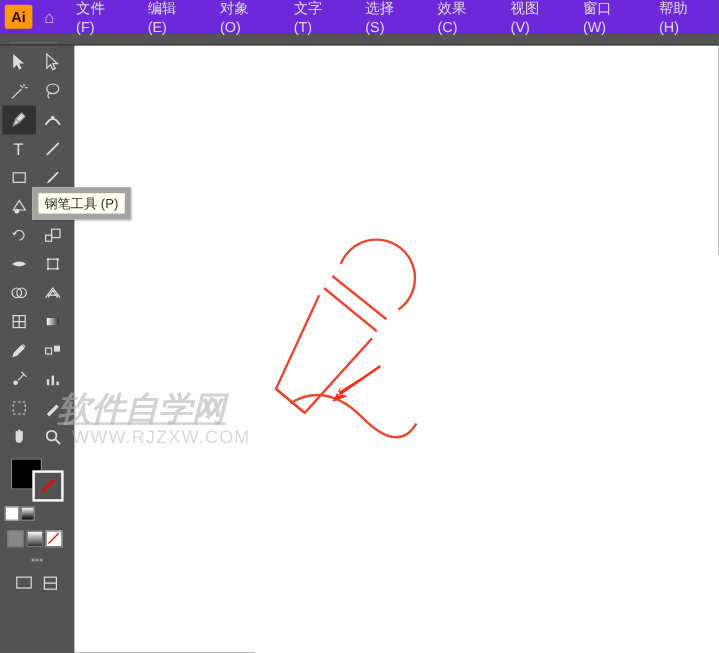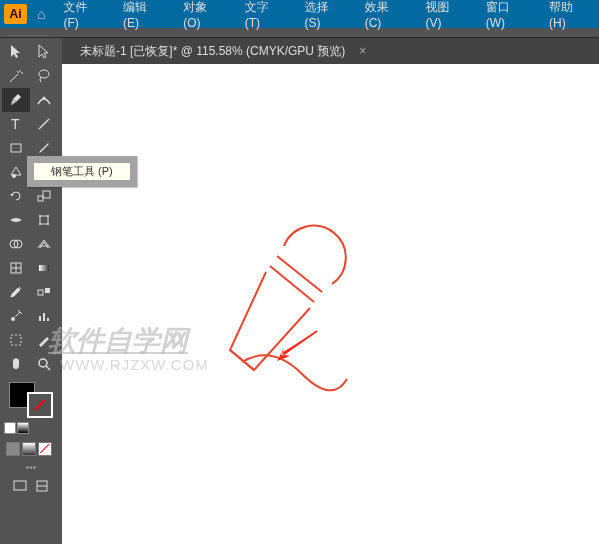--- a/index.html
+++ b/index.html
@@ -1,18 +1,18 @@
 <!DOCTYPE html>
 <html><head>
 <meta charset="utf-8">
 <style>
 * { margin: 0; padding: 0; box-sizing: border-box; font-family: "Microsoft YaHei", sans-serif; }
 body { width: 599px; height: 544px; background: #4a4a4a; overflow: hidden; position: relative; }
 
-.top-bar { height: 28px; background: #0369a1; display: flex; align-items: center; padding: 0 4px; }
+.top-bar { height: 28px; background: #6d28d9; display: flex; align-items: center; padding: 0 4px; }
 .ai-logo { width: 24px; height: 20px; background: #ff9a00; color: #330000; font-weight: bold; font-size: 12px; display: flex; align-items: center; justify-content: center; border-radius: 2px; margin-right: 6px; }
 .home-icon { color: #ccc; font-size: 14px; margin: 0 10px 0 4px; }
 .menu-items { display: flex; gap: 7px; justify-content: center; }
 .menu-item { color: #ddd; font-size: 12px; padding: 2px 8px; cursor: pointer; }
 
 .control-bar { height: 10px; background: #535353; border-bottom: 1px solid #2a2a2a; }
 .control-bar-inner { height: 8px; width: 40px; margin-left: 8px; border-bottom: 1px solid #666; }
 
 .main-area { display: flex; height: calc(100% - 38px); }
 
@@ -32,21 +32,21 @@
 .mini-box { width: 14px; height: 14px; border: 1px solid #777; }
 .dots { color: #999; font-size: 10px; text-align: center; margin-top: 4px; }
 .bottom-tools { display: flex; justify-content: center; gap: 4px; padding: 4px 0; }
 
 .canvas-area { flex: 1; display: flex; flex-direction: column; background: #4a4a4a; }
 .doc-tab-bar { height: 26px; background: #434343; display: flex; align-items: center; padding-left: 18px; }
 .doc-tab { color: #ddd; font-size: 12px; display: flex; align-items: center; gap: 8px; }
 .close-x { color: #aaa; font-size: 12px; cursor: pointer; margin-left: 6px; }
 .canvas-wrap { flex: 1; background: #fff; margin: 0 0 0 0; position: relative; overflow: hidden; }
 
-.tooltip { position: absolute; top: 156px; left: 27px; background: #fffef0; border: 7px solid #a3a3a3; padding: 1px 17px; font-size: 11px; color: #333; z-index: 10; box-shadow: 1px 1px 1px rgba(0,0,0,0.2); }
+.tooltip { position: absolute; top: 156px; left: 27px; background: #fffef0; border: 5px solid #a3a3a3; padding: 1px 5px; font-size: 11px; color: #333; z-index: 10; box-shadow: 1px 1px 1px rgba(0,0,0,0.2); }
 
 .watermark { position: absolute; top: 322px; left: 48px; color: rgba(180,180,180,0.6); font-size: 28px; font-weight: bold; font-style: italic; pointer-events: none; z-index: 5; text-decoration: underline; }
 .watermark-sub { position: absolute; top: 356px; left: 60px; color: rgba(180,180,180,0.5); font-size: 15px; letter-spacing: 1px; pointer-events: none; z-index: 5; }
 
 .mic-drawing { position: absolute; top: 130px; left: 100px; }
 .arrow { position: absolute; top: 262px; left: 210px; }
 </style>
 </head>
 <body>
 
@@ -291,26 +291,20 @@
             <svg viewBox="0 0 16 16">
               <rect x="3" y="3" width="10" height="10" fill="none" stroke="#ddd"></rect>
               <line x1="3" y1="8" x2="13" y2="8" stroke="#ddd"></line>
             </svg>
           </div>
       </div>
     </div>
   </div>
 
   <div class="canvas-area">
-    <div class="doc-tab-bar">
-      <div class="doc-tab">
-        <span>未标题-1 [已恢复]* @ 115.58%  (CMYK/GPU 预览)</span>
-        <span class="close-x">×</span>
-      </div>
-    </div>
     <div class="canvas-wrap">
       <svg class="mic-drawing" width="240" height="230" viewBox="0 0 240 230">
         <g fill="none" stroke="#e8482f" stroke-width="2">
           <path d="M 122 52 A 32 32 0 1 1 170 90"></path>
           <line x1="115" y1="62" x2="160" y2="98"></line>
           <line x1="108" y1="72" x2="152" y2="108"></line>
           <path d="M 104 78 L 68 156 L 92 176 L 148 114"></path>
           <line x1="68" y1="156" x2="92" y2="176"></line>
           <path d="M 80 168 Q 110 150 140 180 Q 170 210 185 185"></path>
         </g>

